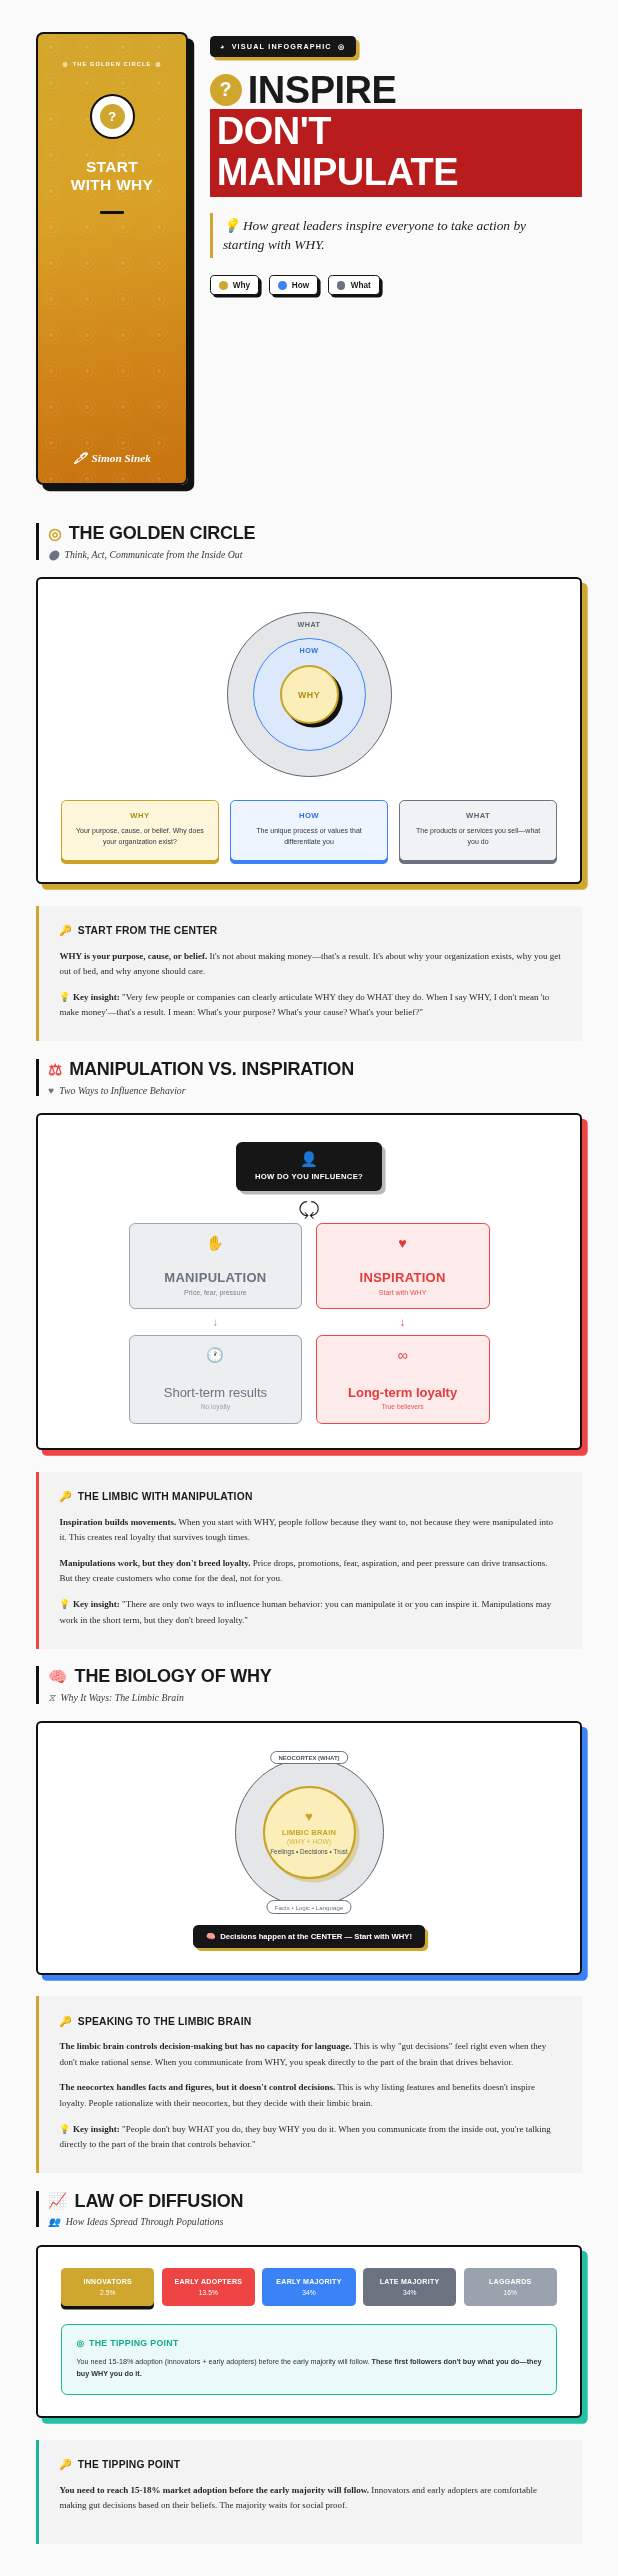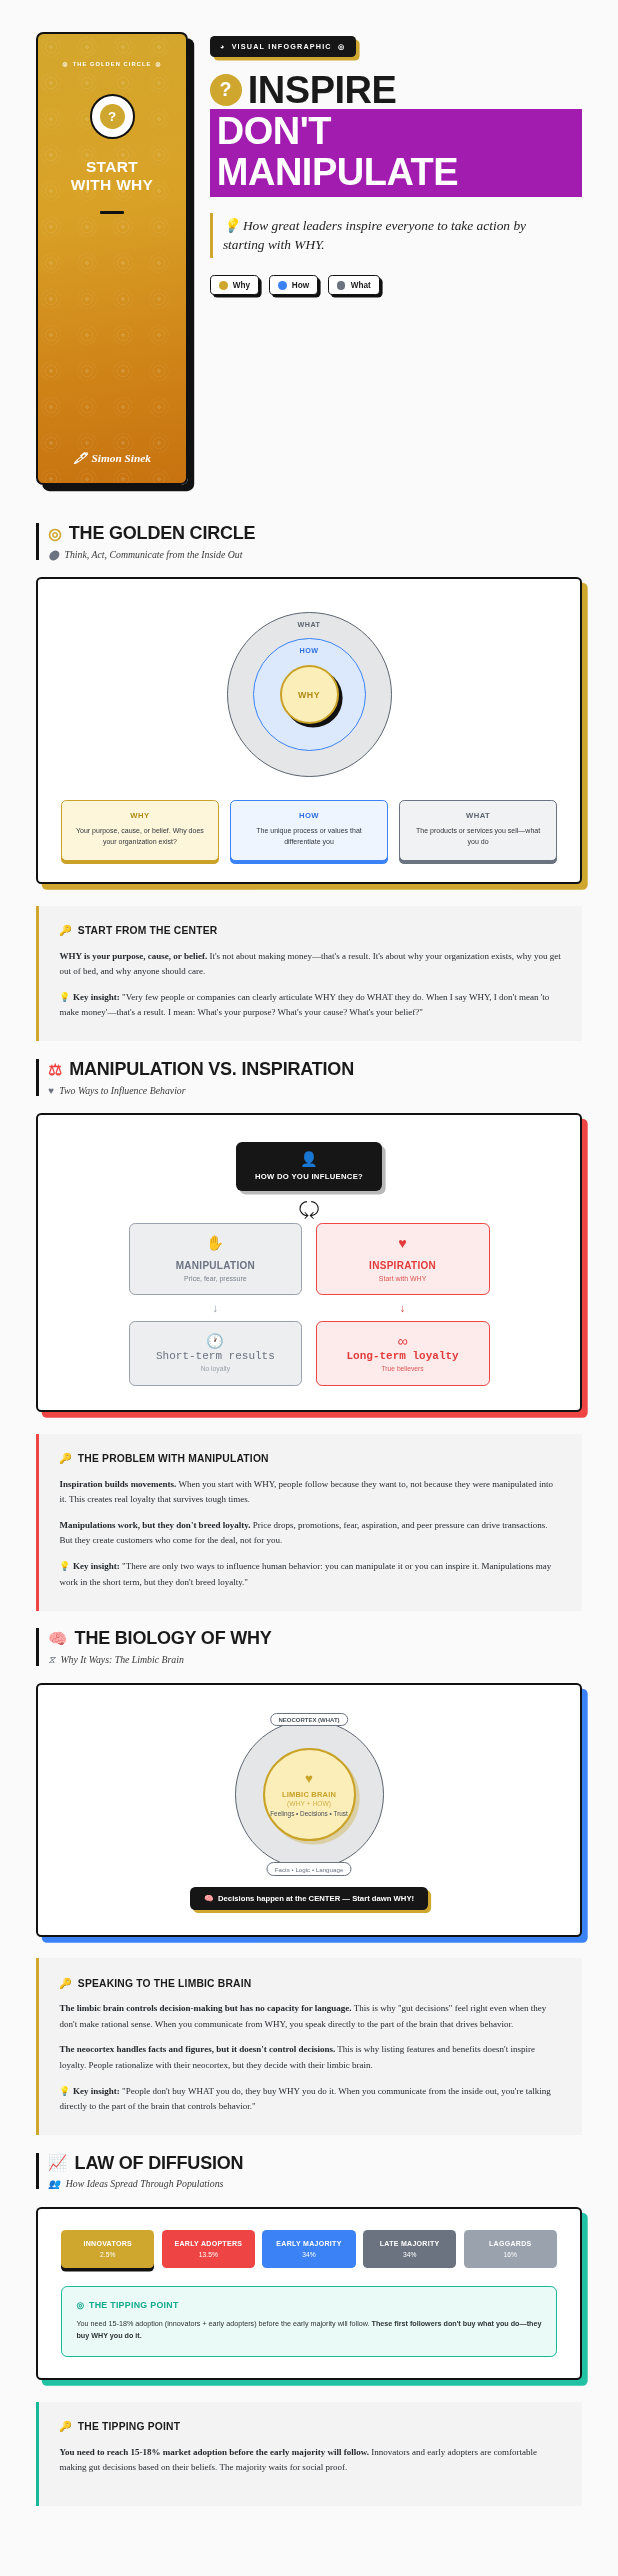--- a/index.html
+++ b/index.html
@@ -50,21 +50,21 @@
   .hero-right{flex:1;padding-top:4.1px;}
   .chip-badge{
     display:inline-flex;align-items:center;gap:6.2px;background:#161616;color:#fff;
     border-radius:4.6px;padding:6.2px 10.3px;font-size:7.2px;font-weight:700;letter-spacing:1.2px;
     box-shadow:3.6px 3.6px 0 #cfa72e;margin-bottom:14.4px;
   }
   .h-inspire{display:flex;align-items:center;gap:6.2px;}
   .q-bubble{width:32px;height:32px;border-radius:50%;background:#cfa72e;color:#fff;
     display:flex;align-items:center;justify-content:center;font-size:19.6px;font-weight:800;flex:0 0 auto;}
   .h-inspire-tx{font-size:38px;line-height:.95;font-weight:800;letter-spacing:-0.5px;font-stretch:condensed;}
-  .h-manip{display:inline-block;background:#a21caf;color:#fff;font-size:38px;line-height:1.08;
+  .h-manip{display:inline-block;background:#b91c1c;color:#fff;font-size:38px;line-height:1.08;
     font-weight:800;letter-spacing:-0.5px;padding:2.1px 7.2px 4.1px 7.2px;margin-top:1px;font-stretch:condensed;}
   .sub-quote{margin-top:15.5px;border-left:3.6px solid #cfa72e;padding:3.1px 0 3.1px 10.3px;
     font-family:"Liberation Serif",serif;font-style:italic;font-size:13.4px;line-height:1.45;max-width:330px;color:#1d1d1d;}
   .legend{display:flex;gap:9.3px;margin-top:17.5px;}
   .legend-chip{display:flex;align-items:center;gap:5.2px;background:#fff;border:1.5px solid #111;
     border-radius:4.6px;padding:4.6px 8.2px;font-size:8.2px;font-weight:700;box-shadow:2.6px 2.6px 0 #111;}
   .dot{width:8.8px;height:8.8px;border-radius:50%;flex:0 0 auto;}
 
   
   .section{padding:17.5px 36px 0 36px;}
@@ -117,33 +117,33 @@
   
   .flow{display:flex;flex-direction:column;align-items:center;padding:5.2px 0 3.1px 0;}
   .flow-top{background:#161616;color:#fff;border-radius:6.2px;padding:10.3px 18.5px;text-align:center;
     box-shadow:3.6px 3.6px 0 #b9b9b9;}
   .flow-top .pic{font-size:14.4px;line-height:1;}
   .flow-top .lbl{margin-top:5.2px;font-size:7.7px;font-weight:800;letter-spacing:0.3px;}
   .fork{font-size:17.5px;margin:8.2px 0 3.1px 0;}
   .flow-cols{display:grid;grid-template-columns:1fr 1fr;gap:13.4px;width:100%;max-width:361px;}
   .fcard{border-radius:6.2px;padding:11.3px 8.2px 12.4px 8.2px;text-align:center;}
   .fcard .ic{font-size:14.4px;line-height:1;}
-  .fcard .t{margin-top:10px;font-size:10px;font-weight:800;letter-spacing:0.3px;}
+  .fcard .t{margin-top:20px;font-size:13px;font-weight:800;letter-spacing:0.3px;}
   .fcard .s{margin-top:3.6px;font-size:7px;}
   .f-grey{background:#eceef0;border:1.5px solid #9aa2ad;}
   .f-grey .t,.f-grey .ic{color:#6b7380;}
   .f-grey .s{color:#7b838e;}
   .f-red{background:#fdeaea;border:1.5px solid #ef4444;}
   .f-red .t,.f-red .ic{color:#e23b3b;}
   .f-red .s{color:#e05555;}
   .arrows{display:grid;grid-template-columns:1fr 1fr;gap:13.4px;width:100%;max-width:361px;margin:7.2px 0;}
   .arrows div{text-align:center;font-size:11.3px;}
   .a-grey{color:#9aa2ad;}
   .a-red{color:#ef4444;}
-  .fcard2 .l1{font-size:11px;margin-top:2px;font-family:Liberation Mono, monospace;}
+  .fcard2 .l1{font-size:13px;margin-top:23px;}
   .fcard2 .l2{font-size:6.7px;margin-top:3.1px;}
   .f-grey .l1{color:#6b7380;} .f-grey .l2{color:#9aa2ad;}
   .f-red .l1{color:#e23b3b;font-weight:700;} .f-red .l2{color:#e05555;}
 
   
   .brain-wrap{display:flex;flex-direction:column;align-items:center;padding:13.4px 0 3.1px 0;}
   .brain{position:relative;width:149px;height:149px;}
   .neo{position:absolute;inset:0;border-radius:50%;background:#e4e6e8;border:1.5px solid #5c6570;}
   .limbic{position:absolute;inset:28px;border-radius:50%;background:#fbeeb8;border:2.1px solid #c9a227;
     box-shadow:3.6px 3.6px 0 rgba(201,162,39,.35);display:flex;flex-direction:column;align-items:center;justify-content:center;}
@@ -328,21 +328,21 @@
             <div class="l2">True believers</div>
           </div>
         </div>
       </div>
     </div>
   </div>
 
   <div class="note red">
     <h3>
       <span style="color:#ef4444">🔑</span>
-      <span>THE PROBLEM WITH MANIPULATION</span>
+      <span>THE LIMBIC WITH MANIPULATION</span>
     </h3>
     <p><b>Inspiration builds movements.</b><span> When you start with WHY, people follow because they want to, not because they were manipulated into it. This creates real loyalty that survives tough times.</span></p>
     <p><b>Manipulations work, but they don't breed loyalty.</b><span> Price drops, promotions, fear, aspiration, and peer pressure can drive transactions. But they create customers who come for the deal, not for you.</span></p>
     <p class="ki"><span>💡</span> <b>Key insight:</b><span> "There are only two ways to influence human behavior: you can manipulate it or you can inspire it. Manipulations may work in the short term, but they don't breed loyalty."</span></p>
   </div>
 
   <div class="section">
     <div class="sec-head">
       <div class="sec-title">
         <span class="sec-ico" style="color:#3b82f6">🧠</span>
@@ -361,21 +361,21 @@
           <div class="limbic">
             <div class="hrt">♥</div>
             <div class="t">LIMBIC BRAIN</div>
             <div class="s">(WHY + HOW)</div>
             <div class="f">Feelings • Decisions • Trust</div>
           </div>
           <div class="pill bot">Facts • Logic • Language</div>
         </div>
         <div class="decide">
           <span>🧠</span>
-          <span>Decisions happen at the CENTER — Start dawn WHY!</span>
+          <span>Decisions happen at the CENTER — Start with WHY!</span>
         </div>
       </div>
     </div>
   </div>
 
   <div class="note gold">
     <h3>
       <span style="color:#cfa72e">🔑</span>
       <span>SPEAKING TO THE LIMBIC BRAIN</span>
     </h3>

